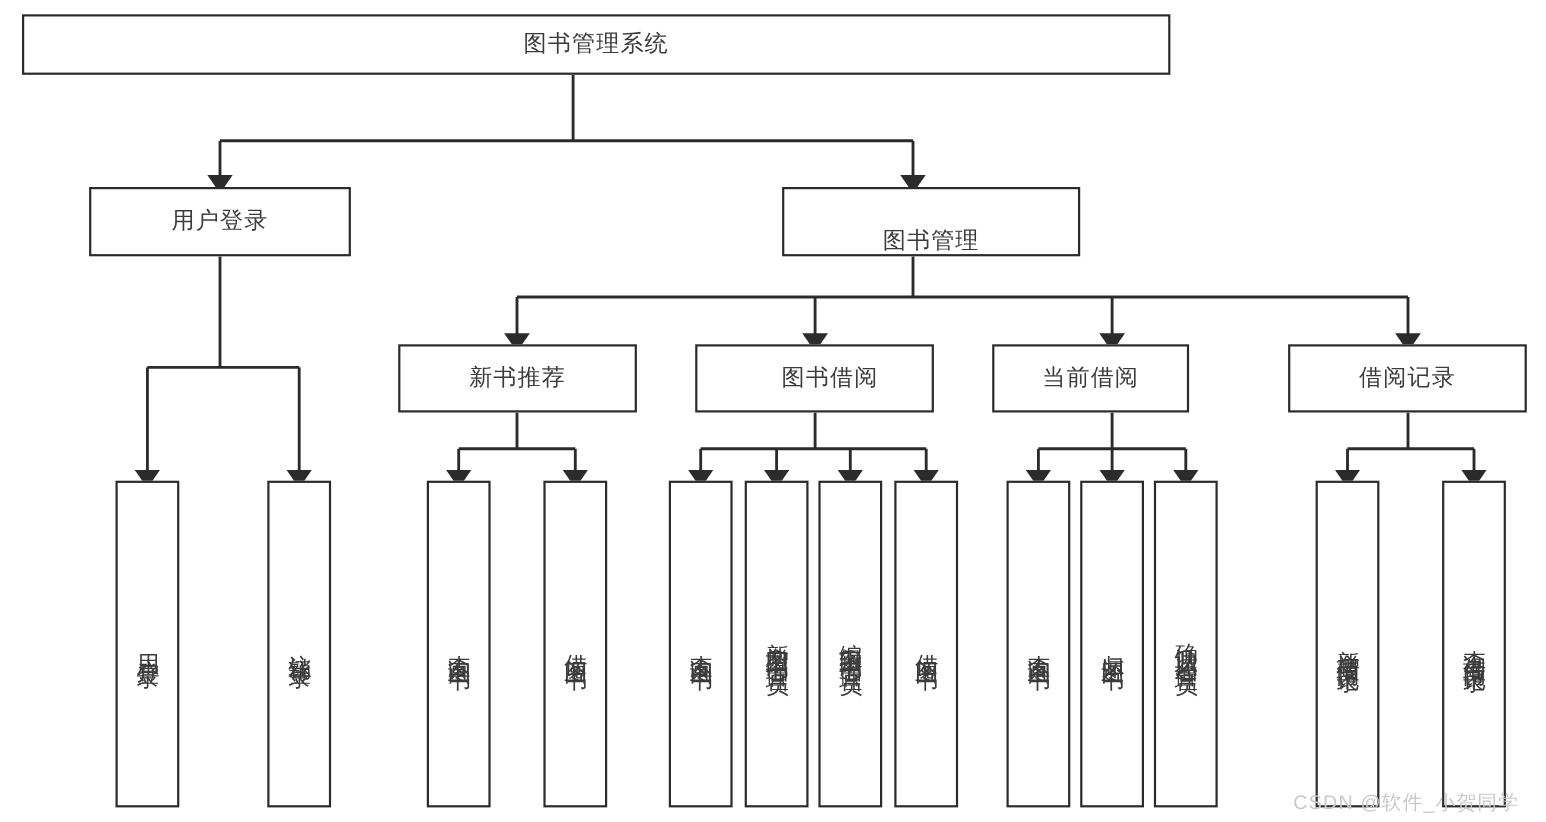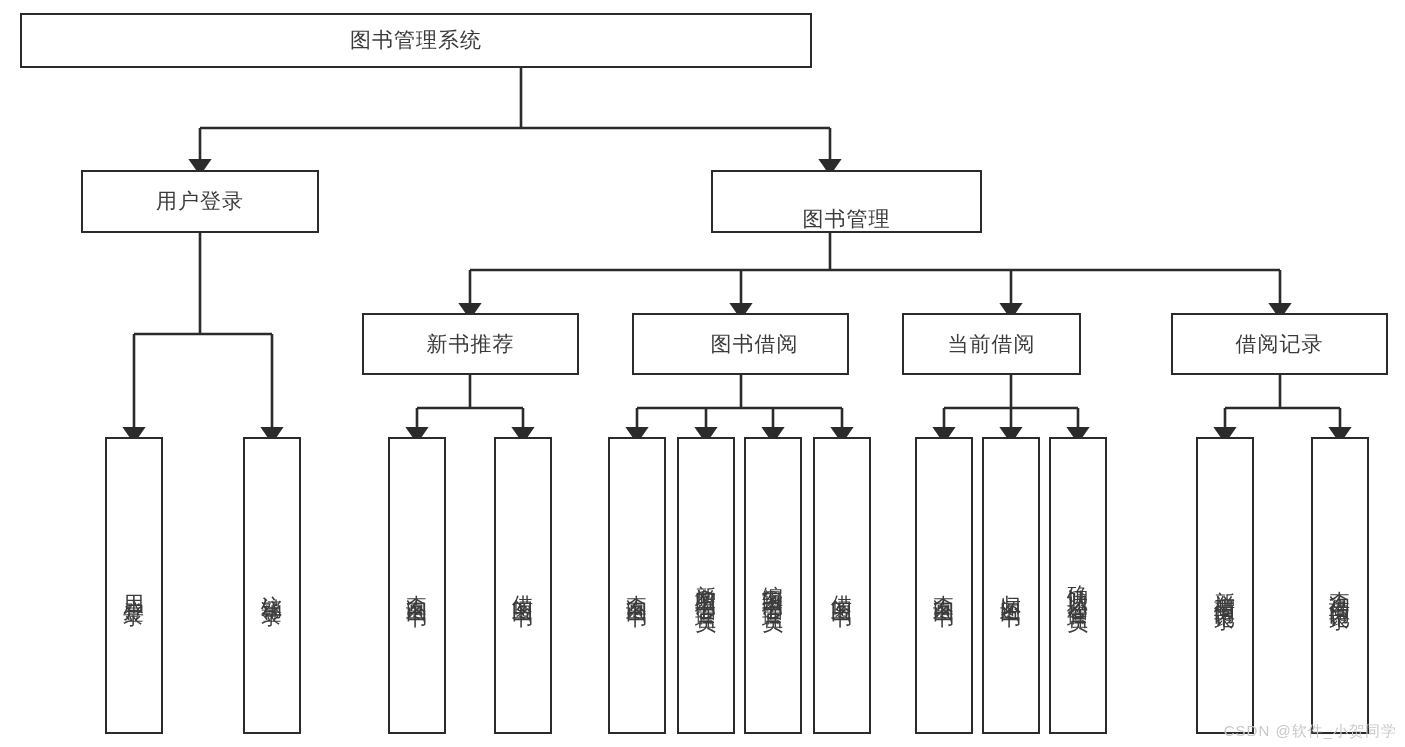--- a/index.html
+++ b/index.html
@@ -11,21 +11,21 @@
         border:2.5px solid #2b2b2b;display:flex;align-items:center;justify-content:center;}
   .node .lbl{color:#3b3b3b;white-space:nowrap;line-height:1.15;}
 
   .h-node .lbl{font-size:21px;letter-spacing:1px;}
   .root .lbl{font-size:21px;letter-spacing:1px;}
 
   .v-node{writing-mode:vertical-rl;text-orientation:upright;}
   .v-node .lbl{writing-mode:vertical-rl;text-orientation:upright;
                font-size:21px;letter-spacing:4px;line-height:1.1;}
 
-  .wm{position:absolute;right:8px;bottom:6px;color:#c9c9c9;font-size:15px;
+  .wm{position:absolute;right:24px;bottom:6px;color:#c9c9c9;font-size:18px;
       letter-spacing:1px;white-space:nowrap;margin-top:40px;}
 </style>
 </head>
 <body>
 
 <div id="stage">
 
   <svg id="edges" viewBox="0 0 1405 747" xmlns="http://www.w3.org/2000/svg">
     <defs>
       <marker id="ah" markerWidth="9" markerHeight="9" refX="1.2" refY="4.5" orient="auto" markerUnits="strokeWidth">
@@ -69,21 +69,21 @@
       <path d="M1011,408 L1011,430" marker-end="url(#ah)"></path>
       <path d="M1078,408 L1078,430" marker-end="url(#ah)"></path>
 
       <path d="M1280,375 L1280,408"></path>
       <path d="M1225,408 L1340,408"></path>
       <path d="M1225,408 L1225,430" marker-end="url(#ah)"></path>
       <path d="M1340,408 L1340,430" marker-end="url(#ah)"></path>
     </g>
   </svg>
 
-  <div class="node root h-node" style="left:20px;top:13px;width:792px;height:55px;">
+  <div class="node root h-node" style="left:20px;top:13px;width:1044px;height:55px;">
     <span class="lbl">图书管理系统</span>
   </div>
 
   <div class="node h-node" style="left:81px;top:170px;width:238px;height:63px;">
     <span class="lbl">用户登录</span>
   </div>
   <div class="node h-node" style="left:711px;top:170px;width:271px;height:63px;align-items:flex-end;">
     <span class="lbl">图书管理</span>
   </div>
 

